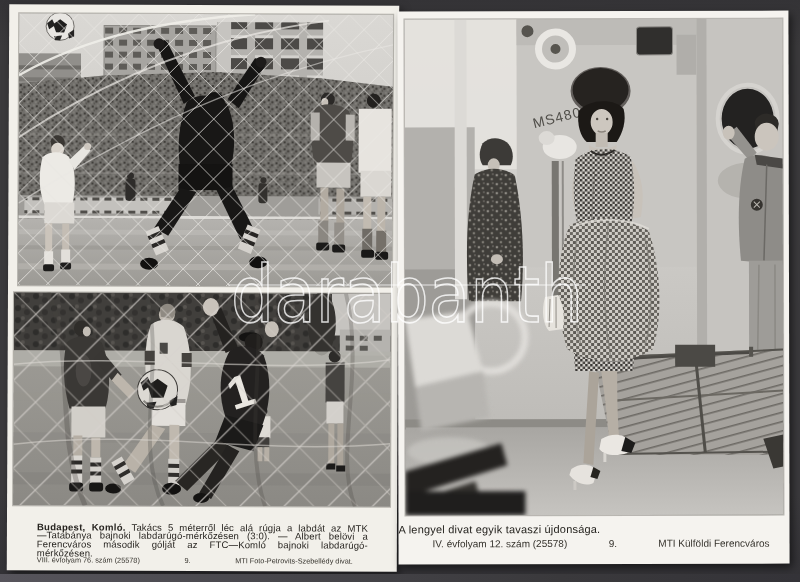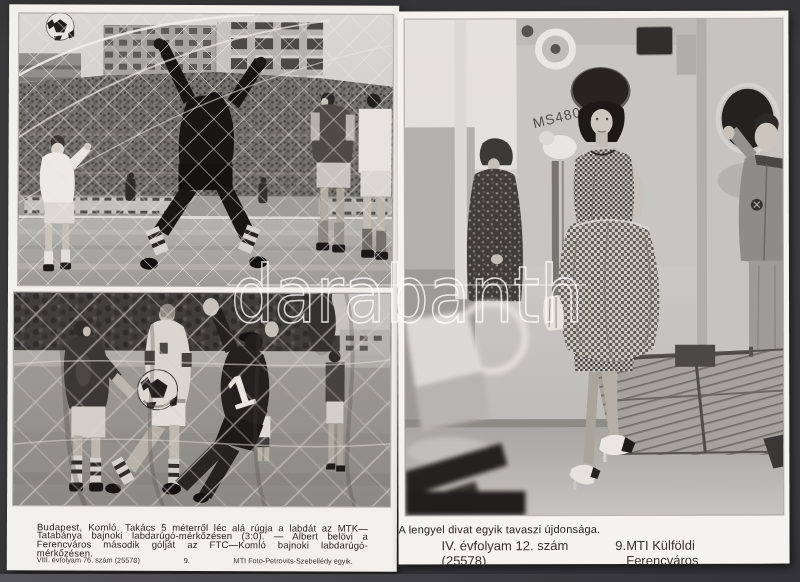--- a/index.html
+++ b/index.html
@@ -20,26 +20,26 @@
   .photo { position:absolute; outline:1px solid rgba(45,42,38,.3); background:#b9b7b3; }
   .photo-1 { left:10px; top:9px;   width:374px; height:272px; }
   .photo-2 { left:6px;  top:288px; width:377px; height:213px; }
   .photo-3 { left:7px;  top:8px;   width:378px; height:496px; }
   .photo svg { display:block; width:100%; height:100%; }
   .cap-left {
     position:absolute; left:30px; top:509px; width:331px;
     font-size:9.5px; line-height:8.9px; text-align:justify;
     color:#26231f; letter-spacing:.15px; word-spacing:2.5px;
   }
-  .cap-left b { font-weight:400; letter-spacing:.3px; }
+  .cap-left b { font-weight:700; letter-spacing:.3px; }
   .foot { position:absolute; display:flex; justify-content:space-between; color:#36332d; }
   .foot-left  { left:30px; right:44px; top:551px; font-size:7.3px; }
   .cap-right  { position:absolute; left:0; right:0; top:512px; text-align:left;
                 font-size:11px; color:#24221e; letter-spacing:.2px; }
-  .foot-right { left:43px; right:20px; top:527px; font-size:13px; }
+  .foot-right { left:34px; right:20px; top:527px; font-size:10px; }
   .watermark { position:absolute; inset:0; pointer-events:none; z-index:6; }
 </style>
 </head>
 <body>
 
 <div class="canvas">
 
   <div class="page page-left">
 
     <div class="photo photo-1">
@@ -342,21 +342,21 @@
           <path d="M0,152 C140,136 240,162 377,150" stroke="#d8d5d0" stroke-width="1.5" fill="none" opacity=".55"></path>
         </g>
       </svg>
     </div>
 
     <p class="cap-left"><b>Budapest, Komló.</b><span> Takács 5 méterről léc alá rúgja a labdát az MTK—Tatabánya bajnoki labdarúgó-mérkőzésen (3:0). — Albert belövi a Ferencváros második gólját az FTC—Komló bajnoki labdarúgó-mérkőzésen.</span></p>
 
     <div class="foot foot-left">
       <span>VIII. évfolyam 76. szám (25578)</span>
       <span>9.</span>
-      <span>MTI Foto-Petrovits-Szebellédy egyik.</span>
+      <span>MTI Foto-Petrovits-Szebellédy divat.</span>
     </div>
   </div>
 
   <div class="page page-right">
 
     <div class="photo photo-3">
       <svg viewBox="0 0 378 496" preserveAspectRatio="none">
         <defs>
           <linearGradient id="wall3" x1="0" y1="0" x2="0" y2="1">
             <stop offset="0" stop-color="#dedcd8"></stop>

